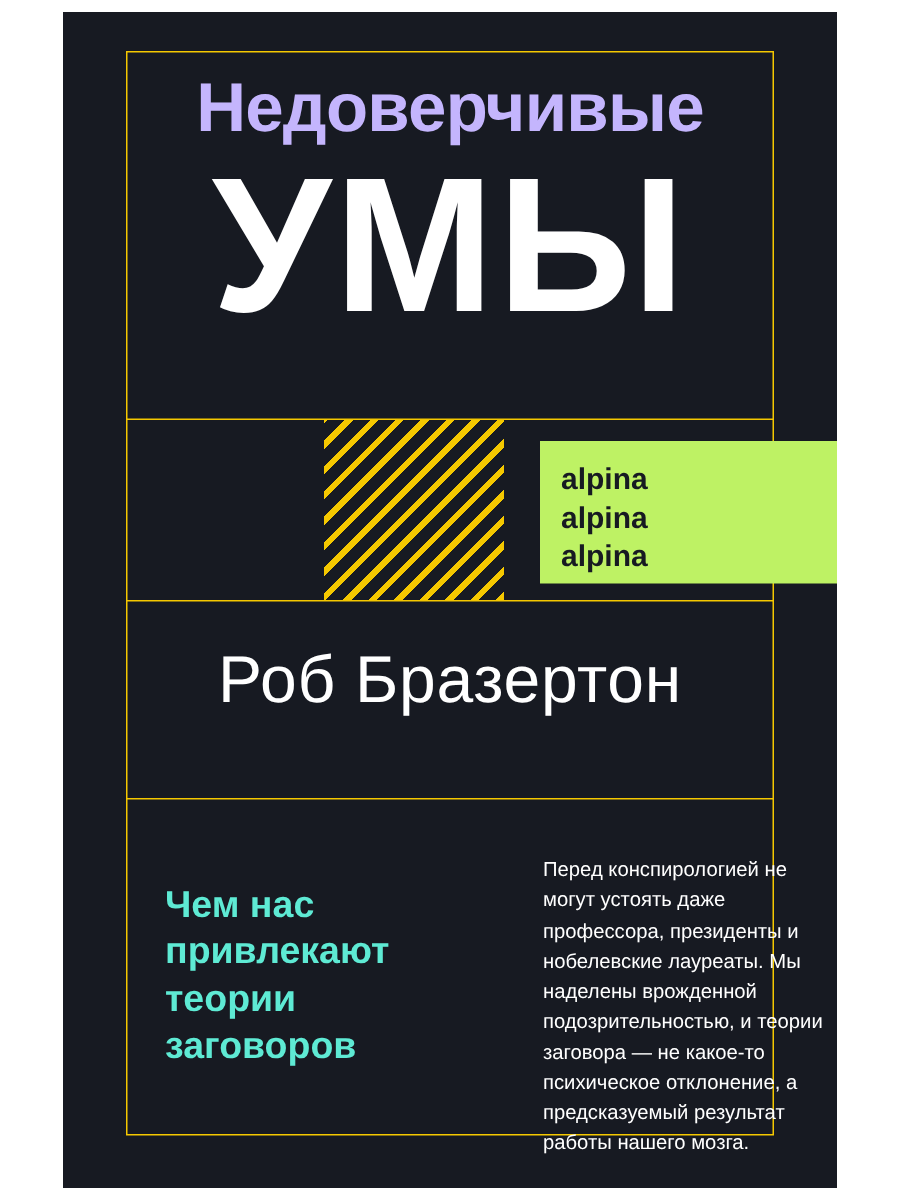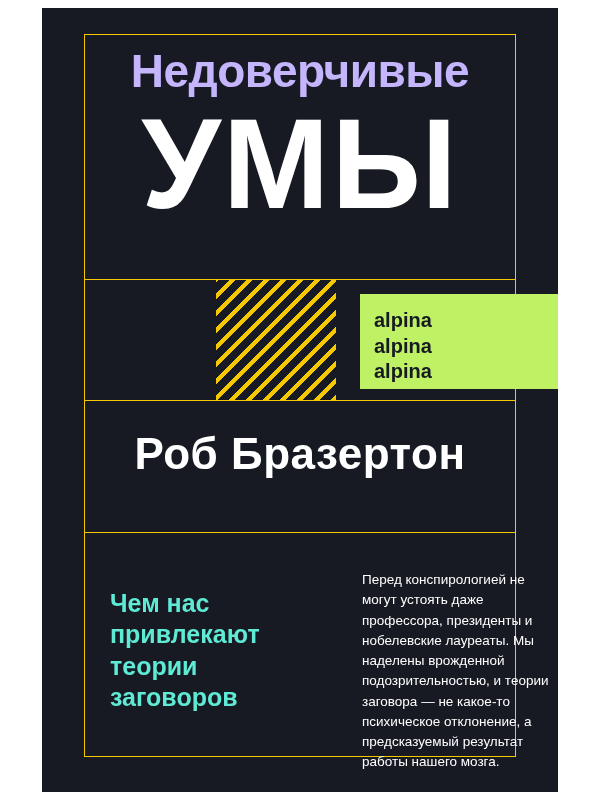--- a/index.html
+++ b/index.html
@@ -99,21 +99,21 @@
   }
 
   .author {
     position: absolute;
     left: 0;
     top: 424px;
     width: 516px;
     text-align: center;
     color: #ffffff;
     font-size: 44px;
-    font-weight: bold;
+    font-weight: normal;
     letter-spacing: 0.5px;
     line-height: 1;
   }
 
   .subtitle {
     position: absolute;
     left: 68px;
     top: 580px;
     width: 215px;
     color: #5eead4;

